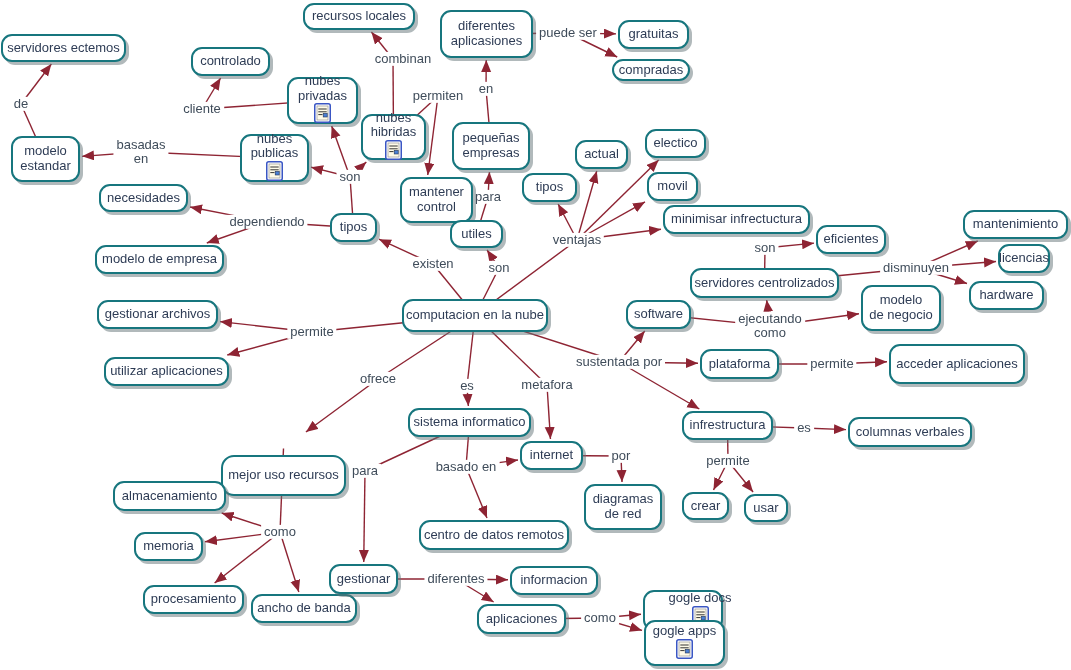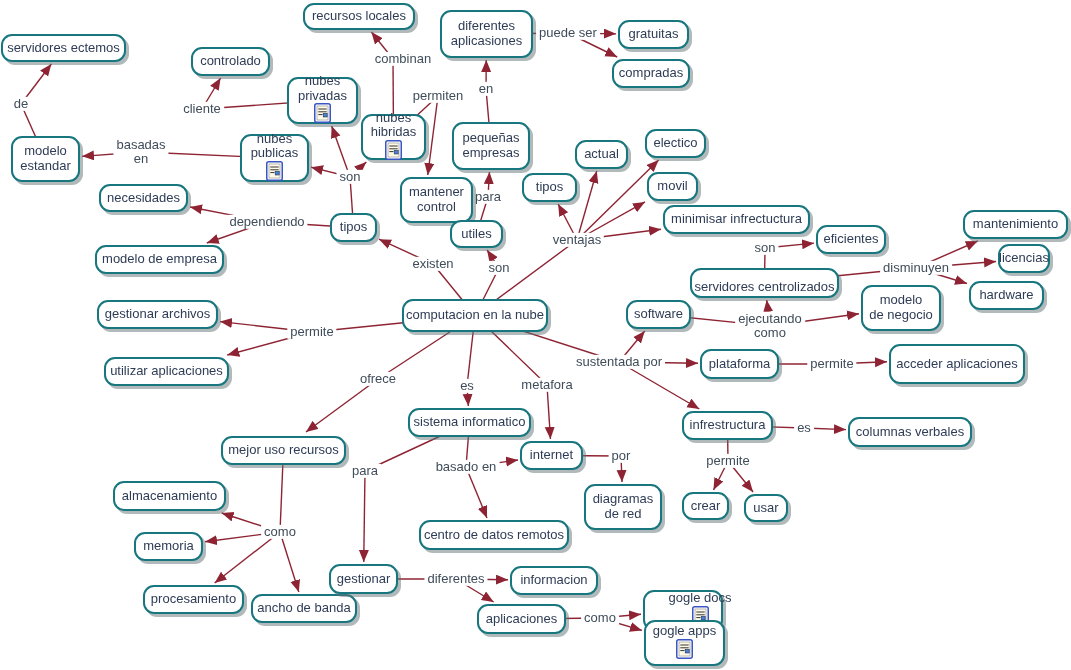--- a/index.html
+++ b/index.html
@@ -158,21 +158,21 @@
       <div class="label" style="left: 365px; top: 471px;">para</div>
       <div class="label" style="left: 280px; top: 532px;">como</div>
       <div class="label" style="left: 456px; top: 579px;">diferentes</div>
       <div class="label" style="left: 600px; top: 618px;">como</div>
     </div>
   <div>
       <div class="node" style="left: 303px; top: 3px; width: 112px; height: 27px;"><span>recursos locales</span></div>
       <div class="node" style="left: 440px; top: 10px; width: 93px; height: 48px;"><span>diferentes
 aplicasiones</span></div>
       <div class="node" style="left: 618px; top: 20px; width: 71px; height: 29px;"><span>gratuitas</span></div>
-      <div class="node" style="left: 612px; top: 59px; width: 78px; height: 29px;"><span>compradas</span></div>
+      <div class="node" style="left: 612px; top: 59px; width: 78px; height: 22px;"><span>compradas</span></div>
       <div class="node" style="left: 1px; top: 34px; width: 125px; height: 28px;"><span>servidores ectemos</span></div>
       <div class="node" style="left: 191px; top: 47px; width: 79px; height: 29px;"><span>controlado</span></div>
       <div class="node" style="left: 287px; top: 77px; width: 71px; height: 47px;"><span>nubes
 privadas</span><span class="res-icon"><svg width="17" height="20" viewBox="0 0 17 20">
             <rect x="0.75" y="0.75" width="15.5" height="18.5" rx="2" fill="#ffffff" stroke="#3a56c4" stroke-width="1.5"></rect>
             <rect x="3" y="3" width="11" height="14" fill="#fffbe8" stroke="#999999" stroke-width="0.7"></rect>
             <line x1="4.3" y1="6" x2="12.7" y2="6" stroke="#333333" stroke-width="1"></line>
             <line x1="4.3" y1="8.8" x2="12.7" y2="8.8" stroke="#333333" stroke-width="1"></line>
             <line x1="4.3" y1="11.6" x2="8.5" y2="11.6" stroke="#333333" stroke-width="1"></line>
             <rect x="9.2" y="10.4" width="4" height="3.6" fill="#4a7fd4" stroke="#223355" stroke-width="0.6"></rect>
@@ -204,37 +204,37 @@
       <div class="node" style="left: 575px; top: 140px; width: 53px; height: 29px;"><span>actual</span></div>
       <div class="node" style="left: 645px; top: 129px; width: 61px; height: 29px;"><span>electico</span></div>
       <div class="node" style="left: 522px; top: 173px; width: 55px; height: 29px;"><span>tipos</span></div>
       <div class="node" style="left: 647px; top: 172px; width: 51px; height: 29px;"><span>movil</span></div>
       <div class="node" style="left: 99px; top: 184px; width: 89px; height: 28px;"><span>necesidades</span></div>
       <div class="node" style="left: 330px; top: 213px; width: 47px; height: 29px;"><span>tipos</span></div>
       <div class="node" style="left: 95px; top: 245px; width: 129px; height: 29px;"><span>modelo de empresa</span></div>
       <div class="node" style="left: 450px; top: 220px; width: 53px; height: 28px;"><span>utiles</span></div>
       <div class="node" style="left: 663px; top: 205px; width: 147px; height: 29px;"><span>minimisar infrectuctura</span></div>
       <div class="node" style="left: 816px; top: 225px; width: 70px; height: 29px;"><span>eficientes</span></div>
-      <div class="node" style="left: 690px; top: 268px; width: 149px; height: 30px; justify-content: flex-end;"><span>servidores centrolizados</span></div>
+      <div class="node" style="left: 690px; top: 268px; width: 149px; height: 30px;"><span>servidores centrolizados</span></div>
       <div class="node" style="left: 963px; top: 210px; width: 105px; height: 29px;"><span>mantenimiento</span></div>
       <div class="node" style="left: 998px; top: 244px; width: 52px; height: 29px;"><span>licencias</span></div>
       <div class="node" style="left: 969px; top: 281px; width: 75px; height: 29px;"><span>hardware</span></div>
       <div class="node" style="left: 861px; top: 285px; width: 80px; height: 46px;"><span>modelo
 de negocio</span></div>
       <div class="node" style="left: 626px; top: 300px; width: 65px; height: 29px;"><span>software</span></div>
       <div class="node" style="left: 402px; top: 299px; width: 146px; height: 33px;"><span>computacion en la nube</span></div>
       <div class="node" style="left: 97px; top: 300px; width: 121px; height: 29px;"><span>gestionar archivos</span></div>
       <div class="node" style="left: 104px; top: 357px; width: 125px; height: 29px;"><span>utilizar aplicaciones</span></div>
       <div class="node" style="left: 700px; top: 349px; width: 79px; height: 30px;"><span>plataforma</span></div>
       <div class="node" style="left: 889px; top: 344px; width: 136px; height: 40px;"><span>acceder aplicaciones</span></div>
       <div class="node" style="left: 682px; top: 411px; width: 91px; height: 29px;"><span>infrestructura</span></div>
       <div class="node" style="left: 848px; top: 417px; width: 124px; height: 30px;"><span>columnas verbales</span></div>
       <div class="node" style="left: 682px; top: 492px; width: 47px; height: 28px;"><span>crear</span></div>
       <div class="node" style="left: 744px; top: 494px; width: 44px; height: 28px;"><span>usar</span></div>
-      <div class="node" style="left: 221px; top: 436px; width: 125px; height: 29px;"><span>mejor uso recursos</span></div>
+      <div class="node" style="left: 221px; top: 455px; width: 125px; height: 41px; border-radius: 13px;"><span>mejor uso recursos</span></div>
       <div class="node" style="left: 408px; top: 408px; width: 123px; height: 29px;"><span>sistema informatico</span></div>
       <div class="node" style="left: 520px; top: 441px; width: 63px; height: 29px;"><span>internet</span></div>
       <div class="node" style="left: 584px; top: 484px; width: 78px; height: 46px;"><span>diagramas
 de red</span></div>
       <div class="node" style="left: 419px; top: 520px; width: 150px; height: 30px;"><span>centro de datos remotos</span></div>
       <div class="node" style="left: 113px; top: 481px; width: 113px; height: 30px;"><span>almacenamiento</span></div>
       <div class="node" style="left: 134px; top: 532px; width: 69px; height: 29px;"><span>memoria</span></div>
       <div class="node" style="left: 143px; top: 585px; width: 101px; height: 29px;"><span>procesamiento</span></div>
       <div class="node" style="left: 251px; top: 594px; width: 106px; height: 29px;"><span>ancho de banda</span></div>
       <div class="node" style="left: 329px; top: 564px; width: 69px; height: 30px;"><span>gestionar</span></div>

